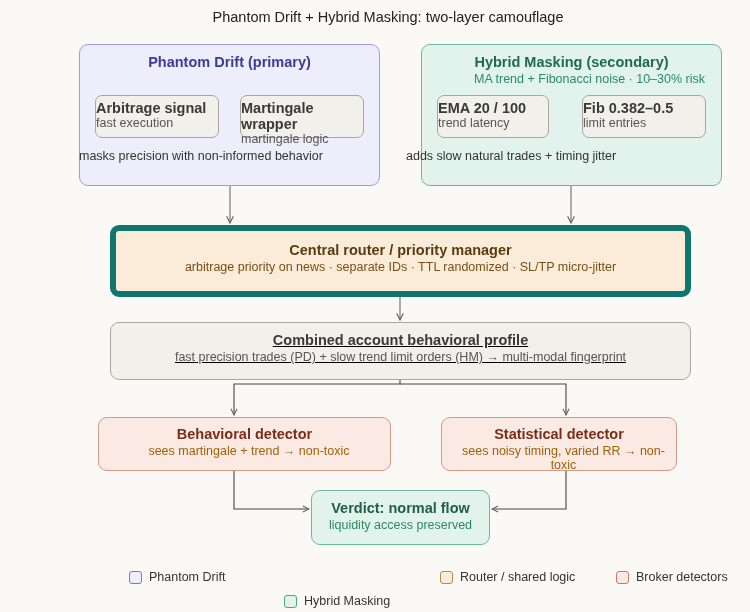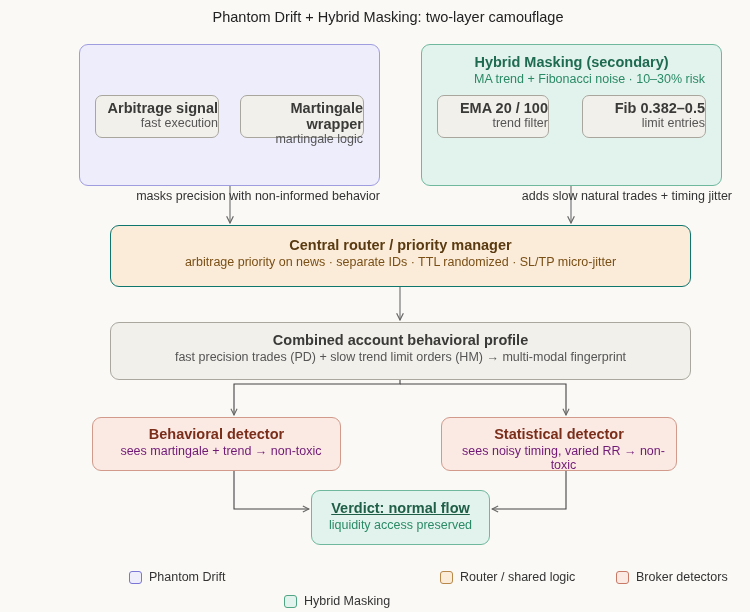--- a/index.html
+++ b/index.html
@@ -14,41 +14,41 @@
   .b-sub { font-size:12.5px; margin-top:2px; }
 
   .pd { left:79px; top:44px; width:301px; height:142px; background:#eeedfb; border:1px solid #9f9ce0; }
   .pd .b-title { color:#3d3a9a; margin-top:9px; }
   .pd .b-sub { color:#5a55c6; }
 
   .hm { left:421px; top:44px; width:301px; height:142px; background:#e2f3ed; border:1px solid #6fb89e; }
   .hm .b-title { color:#1f6b51; margin-top:9px; }
   .hm .b-sub { color:#2a8a66;padding-left:36px; }
 
-  .inner { background:#f2f0eb; border:1px solid #a9a69e; border-radius:7px; top:95px; height:43px; text-align:right; }
+  .inner { background:#f2f0eb; border:1px solid #a9a69e; border-radius:7px; top:95px; height:43px; text-align:left; }
   .inner .i-title { font-size:14.5px; font-weight:bold; color:#3a3a38; margin-top:4px; }
   .inner .i-sub { font-size:12.5px; color:#555; margin-top:0; }
-  .note { font-size:12.5px; color:#333; text-align:right;margin-top:40px; }
+  .note { font-size:12.5px; color:#333; text-align:left; }
 
-  .router { left:110px; top:225px; width:581px; height:62px; background:#fbecd9; border:1px solid #0f766e; }
+  .router { left:110px; top:225px; width:581px; height:72px; background:#fbecd9; border:6px solid #0f766e; }
   .router .b-title { color:#5a3a10; margin-top:11px; }
   .router .b-sub { color:#7a4f15; }
 
-  .profile { left:110px; top:322px; width:581px; height:58px; background:#f2f0eb; border:1px solid #aaa79f; }
+  .profile { left:110px; top:322px; width:581px; height:58px; background:#f2f0eb; border:1px solid #aaa79f;text-decoration:underline; }
   .profile .b-title { color:#3a3a38; margin-top:9px; }
   .profile .b-sub { color:#555; }
 
   .det { top:417px; height:54px; background:#fbe9e4; border:1px solid #d19a8a; }
   .det .b-title { color:#7a2e1a; margin-top:8px; }
-  .det .b-sub { color:#701a75;padding-left:9px; }
-  .beh { left:92px; width:249px; }
+  .det .b-sub { color:#a16207;padding-left:9px; }
+  .beh { left:98px; width:293px; }
   .stat { left:441px; width:236px; }
 
   .verdict { left:311px; top:490px; width:179px; height:55px; background:#e2f3ed; border:1px solid #6fb89e; }
-  .verdict .b-title { color:#1f5e47; margin-top:9px;text-decoration:underline; }
+  .verdict .b-title { color:#1f5e47; margin-top:9px; }
   .verdict .b-sub { color:#2a8a66; }
 
   .legend-item { top:569px; height:16px; display:flex; align-items:center; font-size:12.5px; color:#333;padding-left:40px; }
   .swatch { width:13px; height:13px; border-radius:3px; margin-right:7px; box-sizing:border-box; }
   svg.wires { position:absolute; left:0; top:0; }
 </style>
 </head>
 <body>
 
 <svg class="wires" width="750" height="612">
@@ -62,44 +62,45 @@
   <line x1="400" y1="287" x2="400" y2="320" stroke="#777" stroke-width="1.2" marker-end="url(#arr)"></line>
   <polyline points="400,380 400,384 234,384 234,415" fill="none" stroke="#444" stroke-width="1.1" marker-end="url(#arr)"></polyline>
   <polyline points="400,384 566,384 566,415" fill="none" stroke="#444" stroke-width="1.1" marker-end="url(#arr)"></polyline>
   <polyline points="234,471 234,509 309,509" fill="none" stroke="#444" stroke-width="1.1" marker-end="url(#arr)"></polyline>
   <polyline points="566,471 566,509 492,509" fill="none" stroke="#444" stroke-width="1.1" marker-end="url(#arr)"></polyline>
 </svg>
 
 <div class="abs title">Phantom Drift + Hybrid Masking: two-layer camouflage</div>
 
 <div class="abs box pd">
+  <div class="b-title">Phantom Drift (primary)</div>
 </div>
 <div class="abs inner" style="left:95px;width:124px;">
   <div class="i-title">Arbitrage signal</div>
   <div class="i-sub">fast execution</div>
 </div>
 <div class="abs inner" style="left:240px;width:124px;">
   <div class="i-title">Martingale wrapper</div>
   <div class="i-sub">martingale logic</div>
 </div>
 <div class="abs note" style="left:79px;width:301px;top:149px;">masks precision with non-informed behavior</div>
 
 <div class="abs box hm">
   <div class="b-title">Hybrid Masking (secondary)</div>
   <div class="b-sub">MA trend + Fibonacci noise · 10–30% risk</div>
 </div>
 <div class="abs inner" style="left:437px;width:112px;">
   <div class="i-title">EMA 20 / 100</div>
-  <div class="i-sub">trend filter</div>
+  <div class="i-sub">trend latency</div>
 </div>
 <div class="abs inner" style="left:582px;width:124px;">
   <div class="i-title">Fib 0.382–0.5</div>
   <div class="i-sub">limit entries</div>
 </div>
-<div class="abs note" style="left:431px;width:301px;top:149px;">adds slow natural trades + timing jitter</div>
+<div class="abs note" style="left:406px;width:301px;top:149px;">adds slow natural trades + timing jitter</div>
 
 <div class="abs box router">
   <div class="b-title">Central router / priority manager</div>
   <div class="b-sub">arbitrage priority on news · separate IDs · TTL randomized · SL/TP micro-jitter</div>
 </div>
 
 <div class="abs box profile">
   <div class="b-title">Combined account behavioral profile</div>
   <div class="b-sub">fast precision trades (PD) + slow trend limit orders (HM) → multi-modal fingerprint</div>
 </div>

